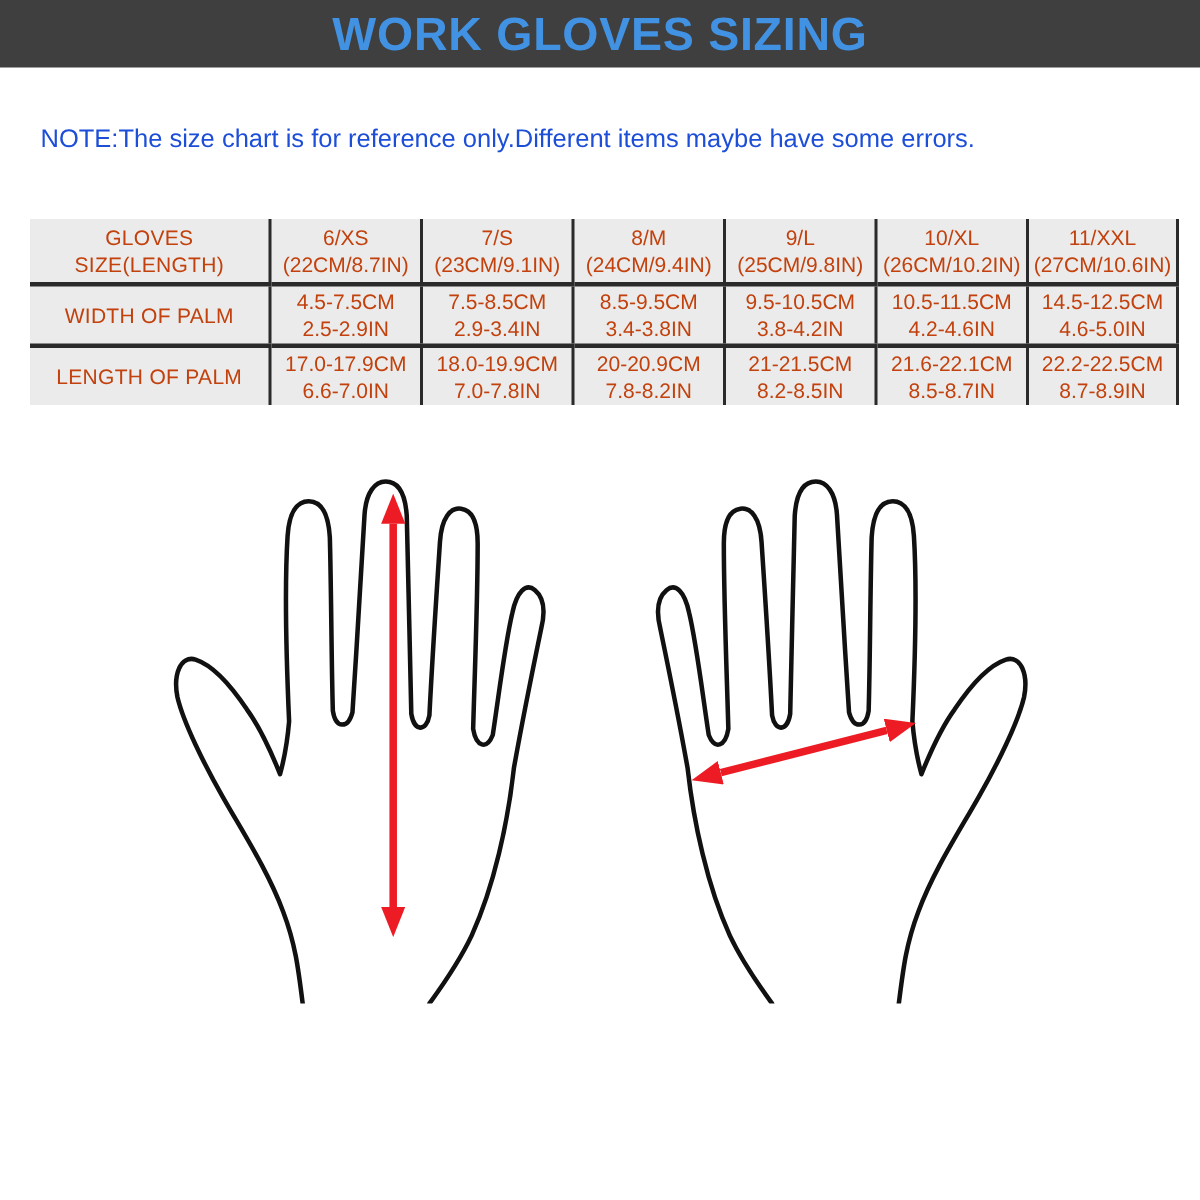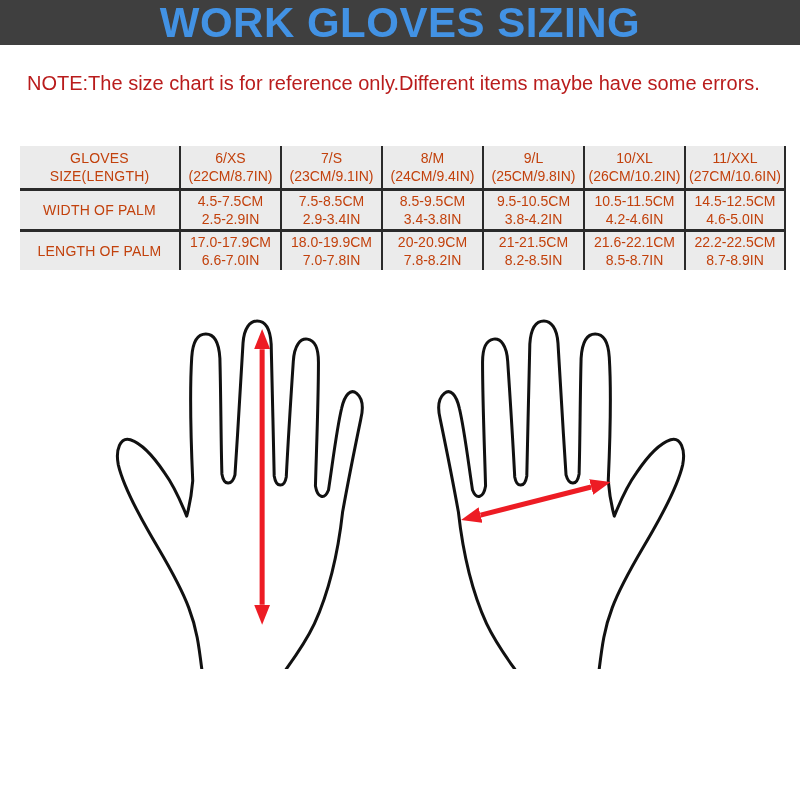--- a/index.html
+++ b/index.html
@@ -2,24 +2,24 @@
 <html><head>
 <meta charset="utf-8">
 <style>
   html,body{margin:0;padding:0;background:#fff;}
   .page{position:relative;width:800px;height:800px;background:#ffffff;overflow:hidden;
         font-family:"Liberation Sans","DejaVu Sans",sans-serif;}
 
   
   .titlebar{position:absolute;left:0;top:0;width:800px;height:45px;background:#3f3f3f;
             display:flex;align-items:center;justify-content:center;}
-  .titlebar .title{color:#4292e4;font-size:42px;font-weight:bold;letter-spacing:.5px;}
-
-  
-  .note{position:absolute;left:27px;top:72px;width:760px;font-size:20px;color:#b91c1c;
+  .titlebar .title{color:#4292e4;font-size:31px;font-weight:bold;letter-spacing:.5px;}
+
+  
+  .note{position:absolute;left:27px;top:83px;width:760px;font-size:17px;color:#1d4ed8;
         letter-spacing:0;white-space:nowrap;}
 
   
   table.sizing{position:absolute;left:20px;top:146px;width:765px;border-collapse:collapse;
                table-layout:fixed;}
   table.sizing td{background:#ebebeb;border:2px solid #2a2a2a;border-top-width:3px;border-bottom-width:3px;
                   text-align:center;vertical-align:middle;color:#c2410c;font-size:14px;line-height:18px;padding:0;}
   table.sizing tr:first-child td{border-top:none;height:42px;}
   table.sizing tr td{height:38px;}
   table.sizing tr:last-child td{border-bottom:none;}

